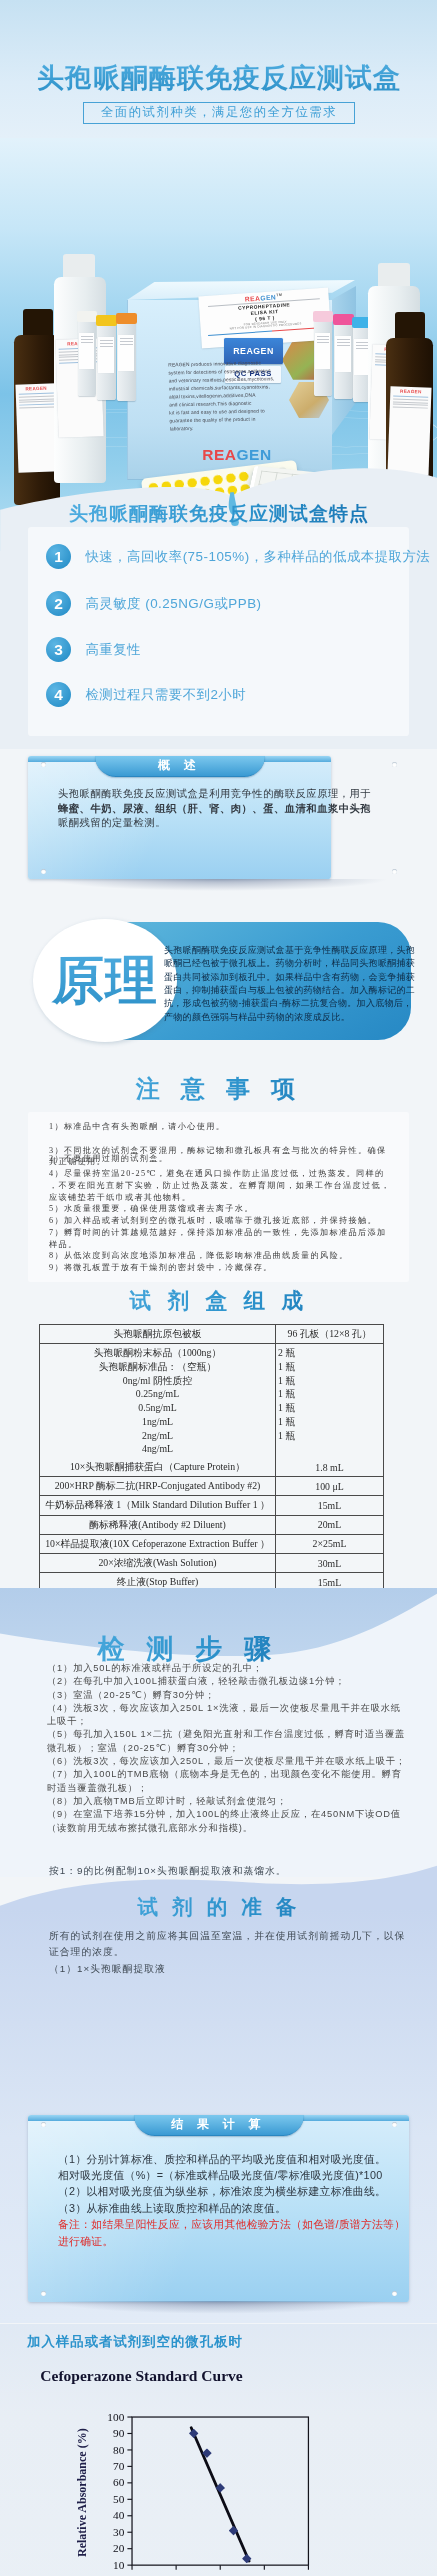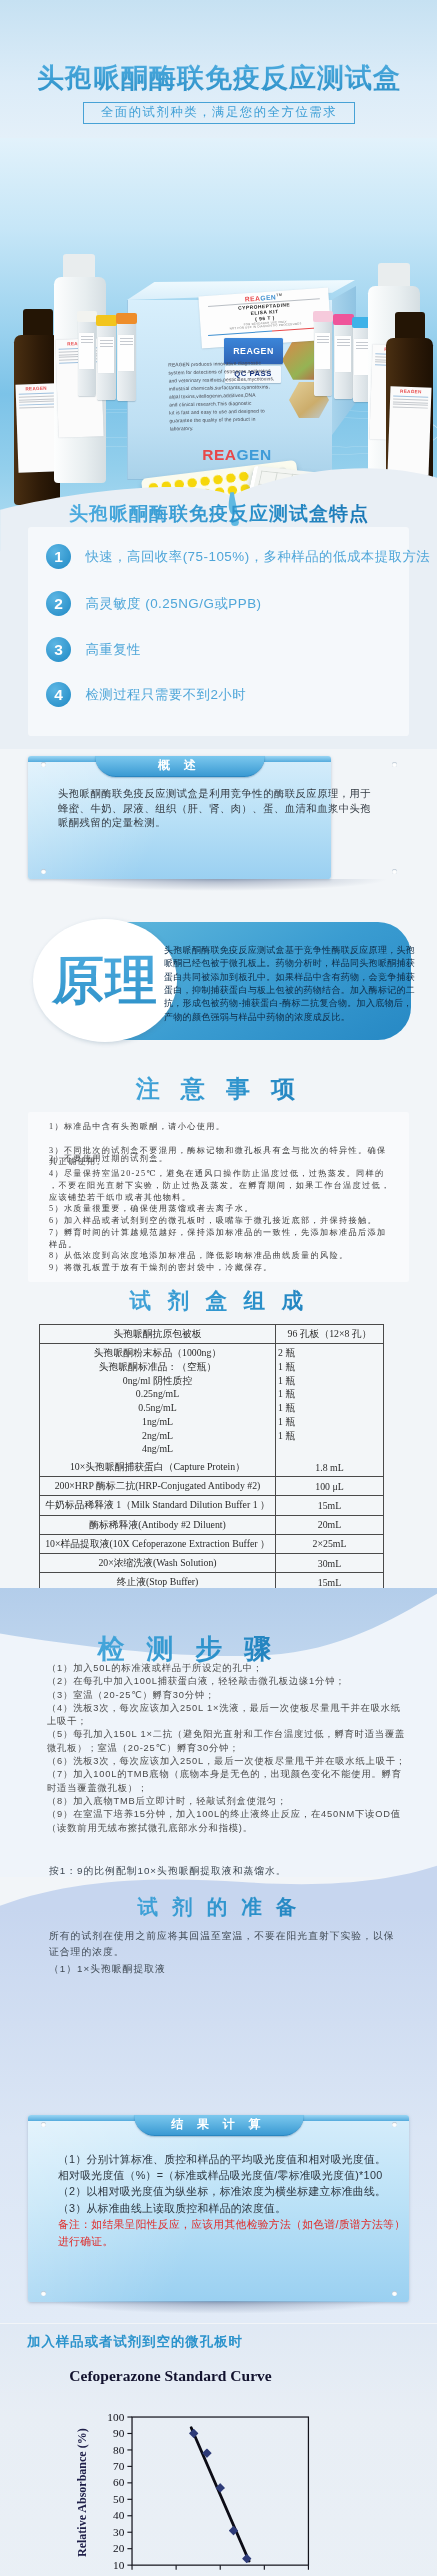--- a/index.html
+++ b/index.html
@@ -330,21 +330,21 @@
   <div class="abs gbox" style="left:28px;top:756px;width:303px;height:123px;">
     <div class="sheen"></div>
     <div class="ribbon-bar"></div>
     <div class="ribbon-tab">概 述</div>
   </div>
   <div class="dot" style="left:41px;top:762px;"></div>
   <div class="dot" style="left:392px;top:762px;"></div>
   <div class="dot" style="left:41px;top:869px;"></div>
   <div class="dot" style="left:392px;top:869px;"></div>
   <div class="abs" style="left:58px;top:787px;font-size:10.3px;color:#333a42;letter-spacing:0.5px;white-space:nowrap;font-weight:500;">头孢哌酮酶联免疫反应测试盒是利用竞争性的酶联反应原理，用于</div>
-  <div class="abs" style="left:58px;top:802px;font-size:10.3px;color:#333a42;letter-spacing:0.5px;white-space:nowrap;font-weight:400;">蜂蜜、牛奶、尿液、组织（肝、肾、肉）、蛋、血清和血浆中头孢</div>
+  <div class="abs" style="left:58px;top:802px;font-size:10.3px;color:#333a42;letter-spacing:0.5px;white-space:nowrap;font-weight:700;">蜂蜜、牛奶、尿液、组织（肝、肾、肉）、蛋、血清和血浆中头孢</div>
   <div class="abs" style="left:58px;top:816px;font-size:10.3px;color:#333a42;letter-spacing:0.5px;white-space:nowrap;font-weight:500;">哌酮残留的定量检测。</div>
   <div class="abs boxshadow" style="left:15.5px;top:879px;width:407px;height:15.5px;"></div>
 
   <div class="abs" id="principle-box"></div>
   <div class="abs" id="principle-ellipse"></div>
   <div class="abs ctr gtext-v" id="principle-label">原理</div>
   <div class="pline" style="top:944px;">头孢哌酮酶联免疫反应测试盒基于竞争性酶联反应原理，头孢</div>
   <div class="pline" style="top:957px;">哌酮已经包被于微孔板上。药物分析时，样品同头孢哌酮捕获</div>
   <div class="pline" style="top:971px;">蛋白共同被添加到板孔中。如果样品中含有药物，会竞争捕获</div>
   <div class="pline" style="top:984px;">蛋白，抑制捕获蛋白与板上包被的药物结合。加入酶标记的二</div>
@@ -453,21 +453,21 @@
       <div class="sline" style="top: 1795px;">（8）加入底物TMB后立即计时，轻敲试剂盒使混匀；</div>
       <div class="sline" style="top: 1808px;">（9）在室温下培养15分钟，加入100L的终止液终止反应，在450NM下读OD值</div>
       <div class="sline" style="top: 1822px;">（读数前用无绒布擦拭微孔底部水分和指模)。</div>
     </div>
 
   <svg class="abs" style="left:0;top:1854px;" width="438" height="57" viewBox="0 0 850 110">
     <path d="M0,100 C150,44 320,44 470,54 C640,66 760,52 850,22 L850,110 L0,110 Z" fill="#c7d6ef"></path>
   </svg>
   <div class="abs" style="left:0;top:1909px;width:438px;height:414px;background:linear-gradient(180deg,#c7d6ef,#dbe6f5 55%,#e2ebf7);"></div>
   <div class="abs ctr gtext" style="left:0;top:1893px;width:438px;font-size:20.6px;letter-spacing:4.1px;">试 剂 的 准 备</div>
-  <div class="prepline" style="top:1930px;">所有的试剂在使用之前应将其回温至室温，不要在阳光直射下实验，以保</div>
+  <div class="prepline" style="top:1930px;">所有的试剂在使用之前应将其回温至室温，并在使用试剂前摇动几下，以保</div>
   <div class="prepline" style="top:1946px;">证合理的浓度。</div>
   <div class="prepline" style="top:1963px;">（1）1×头孢哌酮提取液</div>
   <div class="prepline" style="top:1865px;">按1：9的比例配制10×头孢哌酮提取液和蒸馏水。</div>
 
   <div class="abs gbox" style="left:28px;top:2115px;width:381px;height:187px;">
     <div class="sheen"></div>
     <div class="ribbon-bar"></div>
     <div class="ribbon-tab">结 果 计 算</div>
   </div>
   <div class="dot" style="left:41px;top:2122px;"></div>
@@ -477,21 +477,21 @@
   <div class="rline" style="top:2153px;">（1）分别计算标准、质控和样品的平均吸光度值和相对吸光度值。</div>
   <div class="rline" style="top:2169px;">相对吸光度值（%）=（标准或样品吸光度值/零标准吸光度值)*100</div>
   <div class="rline" style="top:2185px;">（2）以相对吸光度值为纵坐标，标准浓度为横坐标建立标准曲线。</div>
   <div class="rline" style="top:2202px;">（3）从标准曲线上读取质控和样品的浓度值。</div>
   <div class="rline red" style="top:2218px;">备注：如结果呈阳性反应，应该用其他检验方法（如色谱/质谱方法等）</div>
   <div class="rline red" style="top:2235px;">进行确证。</div>
   <div class="abs boxshadow" style="left:15.5px;top:2301px;width:407px;height:16.5px;"></div>
 
   <div class="abs" style="left:0;top:2324px;width:438px;height:304px;background:linear-gradient(180deg,#e0e9f4,#e8eef5 30%,#eaf0f6);"></div>
   <div class="abs ctr" style="left:0;top:2333px;width:270px;font-size:13.4px;font-weight:bold;color:#2b93cc;letter-spacing:1px;">加入样品或者试剂到空的微孔板时</div>
-  <div class="abs ctr serif" style="left:0;top:2367px;width:283px;font-size:15.5px;font-weight:bold;color:#12122e;padding-left:29px;">Cefoperazone Standard Curve</div>
+  <div class="abs ctr serif" style="left:0;top:2367px;width:283px;font-size:15.5px;font-weight:bold;color:#12122e;">Cefoperazone Standard Curve</div>
   <div class="abs serif" style="left:75px;top:2421px;width:15.5px;height:144px;writing-mode:vertical-rl;transform:rotate(180deg);
               font-size:12px;font-weight:bold;color:#20204a;text-align:center;">Relative Absorbance (%)</div>
   <div class="abs" id="curve-wrap">
     <svg id="curve-svg" width="252" height="216" viewBox="0 0 490 420">
         <rect x="107" y="37" width="343" height="288" fill="none" stroke="#14141c" stroke-width="2.4"></rect>
         <line x1="98" y1="325" x2="107" y2="325" stroke="#14141c" stroke-width="2.2"></line>
         <text x="92" y="332" text-anchor="end" font-size="22" fill="#101018" font-family="&quot;Liberation Serif&quot;,&quot;DejaVu Serif&quot;,serif">10</text>
         <line x1="98" y1="293" x2="107" y2="293" stroke="#14141c" stroke-width="2.2"></line>
         <text x="92" y="300" text-anchor="end" font-size="22" fill="#101018" font-family="&quot;Liberation Serif&quot;,&quot;DejaVu Serif&quot;,serif">20</text>
         <line x1="98" y1="261" x2="107" y2="261" stroke="#14141c" stroke-width="2.2"></line>

